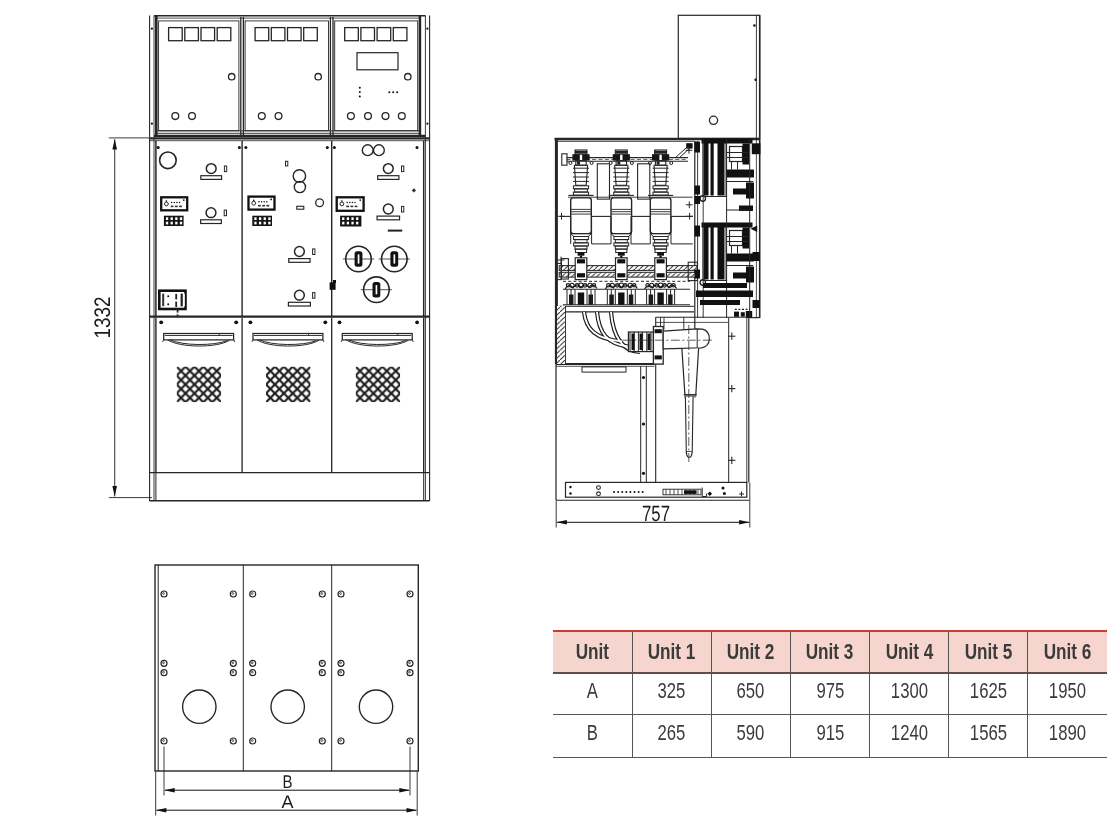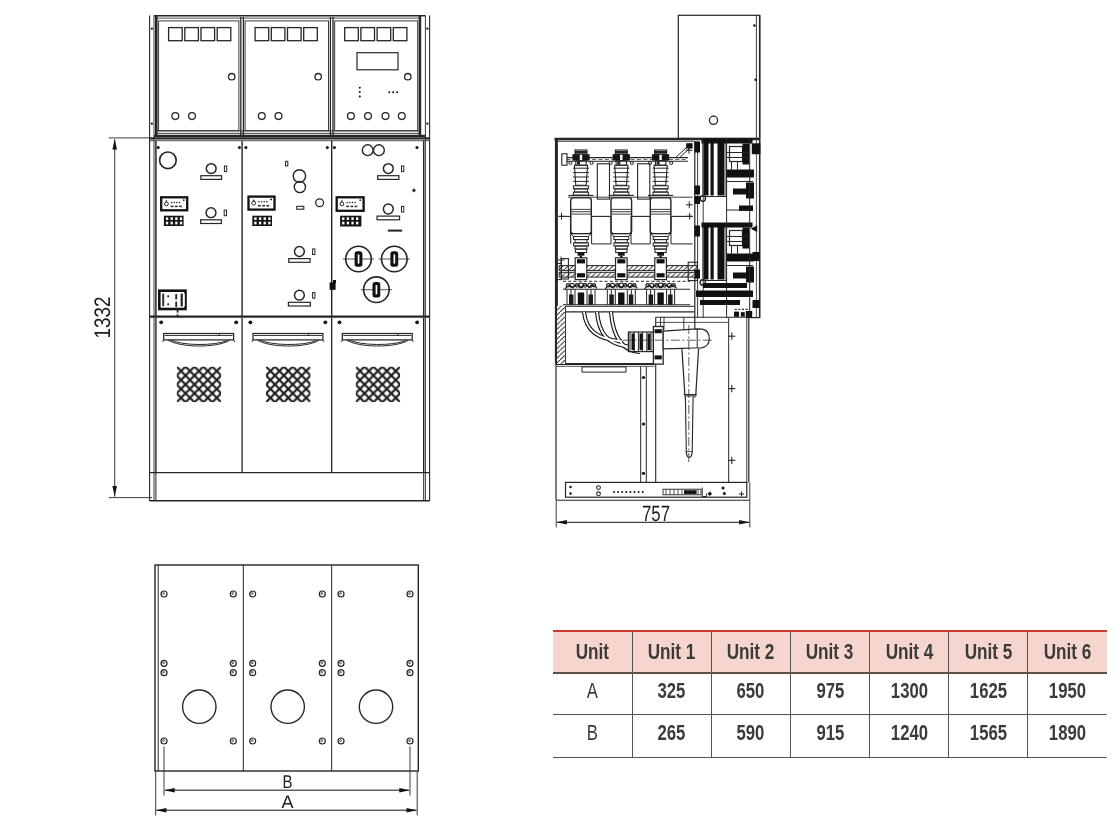--- a/index.html
+++ b/index.html
@@ -8,21 +8,21 @@
 
 table.dim { position:absolute; left:553px; top:630px; border-collapse:collapse; table-layout:fixed;
   width:554px; font-family:"Liberation Sans",sans-serif; color:#3b3b3b; }
 table.dim td { text-align:center; vertical-align:middle; font-size:22px; line-height:15px; padding:8px; }
 table.dim td span { display:inline-block; transform:scaleX(0.76); transform-origin:center; }
 table.dim tr.hd td { background:#f5d5cd; border-top:2.5px solid #cf3a2e; border-bottom:2px solid #5d5049;
   font-weight:700; height:23.8px; padding-top:8px; color:#3b3b3b; }
 table.dim tr.hd td span { transform:scaleX(0.78); }
 table.dim tr.r1 td { height:30.4px; padding-top:2px; border-bottom:1.2px solid #555; }
 table.dim tr.r2 td { height:31.4px; padding-top:2px; border-bottom:1.2px solid #555; }
-table.dim td + td { border-left:1.2px solid #555;font-weight:bold; }
+table.dim td + td { border-left:1.2px solid #555; }
 </style>
 </head>
 <body>
 <svg width="1120" height="825" viewBox="0 0 1120 825" text-rendering="geometricPrecision">
 <defs>
 <pattern id="mesh" width="8.92" height="8.92" patternUnits="userSpaceOnUse">
   <rect width="8.92" height="8.92" fill="#fff"></rect>
   <path d="M0,0 L8.92,8.92 M8.92,0 L0,8.92" stroke="#1c1c1c" stroke-width="2.15"></path>
 </pattern>
 <pattern id="hatch" width="5" height="4.8" patternUnits="userSpaceOnUse">

